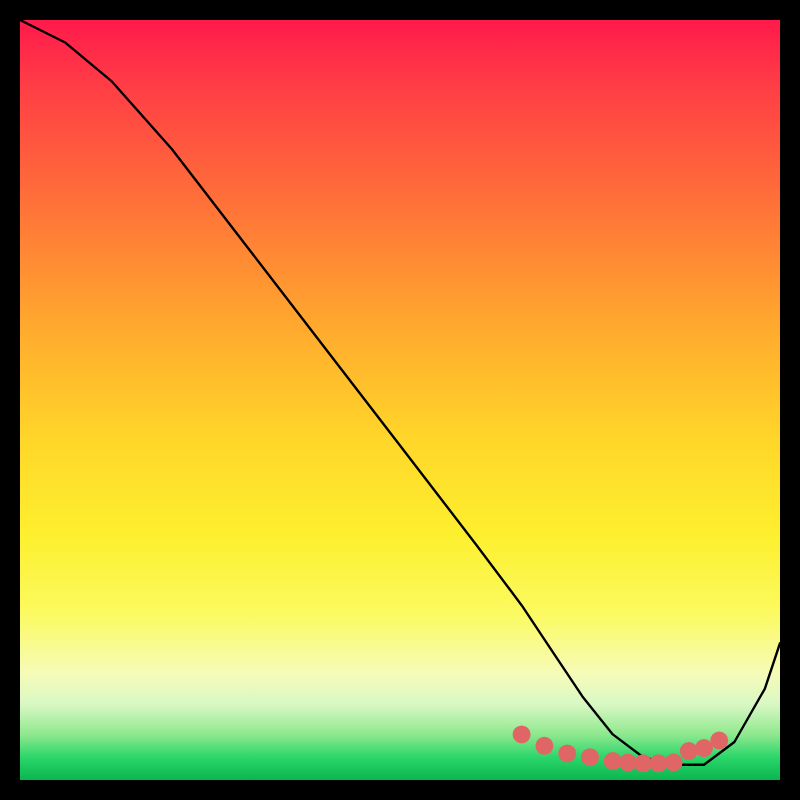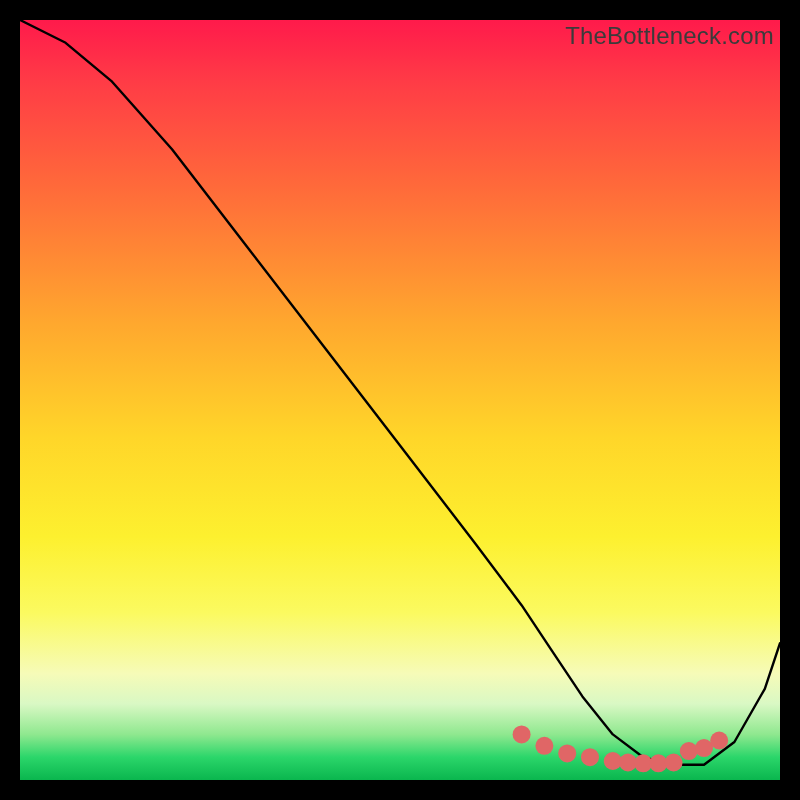--- a/index.html
+++ b/index.html
@@ -56,21 +56,20 @@
     top: 0;
     width: 760px;
     height: 760px;
   }
 </style>
 </head>
 <body>
 
 <div class="frame">
   <div class="plot">
-    <div class="watermark">TheBottleneck.com</div>
     <svg class="lines" viewBox="0 0 760 760" preserveAspectRatio="none">
       <path id="curve-path" fill="none" stroke="#000000" stroke-width="2.4" stroke-linejoin="round" stroke-linecap="round" d="M0.0 0.0 L45.6 22.8 L91.2 60.8 L152.0 129.2 L228.0 228.0 L304.0 326.8 L380.0 425.6 L456.0 524.4 L501.6 585.2 L532.0 630.8 L562.4 676.4 L592.8 714.4 L623.2 737.2 L653.6 744.8 L684.0 744.8 L714.4 722.0 L744.8 668.8 L760.0 623.2"></path>
       <g id="marker-group">
           <circle cx="501.6" cy="714.4" r="9" fill="#e06666"></circle>
           <circle cx="524.4" cy="725.8" r="9" fill="#e06666"></circle>
           <circle cx="547.2" cy="733.4" r="9" fill="#e06666"></circle>
           <circle cx="570.0" cy="737.2" r="9" fill="#e06666"></circle>
           <circle cx="592.8" cy="741.0" r="9" fill="#e06666"></circle>
           <circle cx="608.0" cy="742.5" r="9" fill="#e06666"></circle>
           <circle cx="623.2" cy="743.3" r="9" fill="#e06666"></circle>

